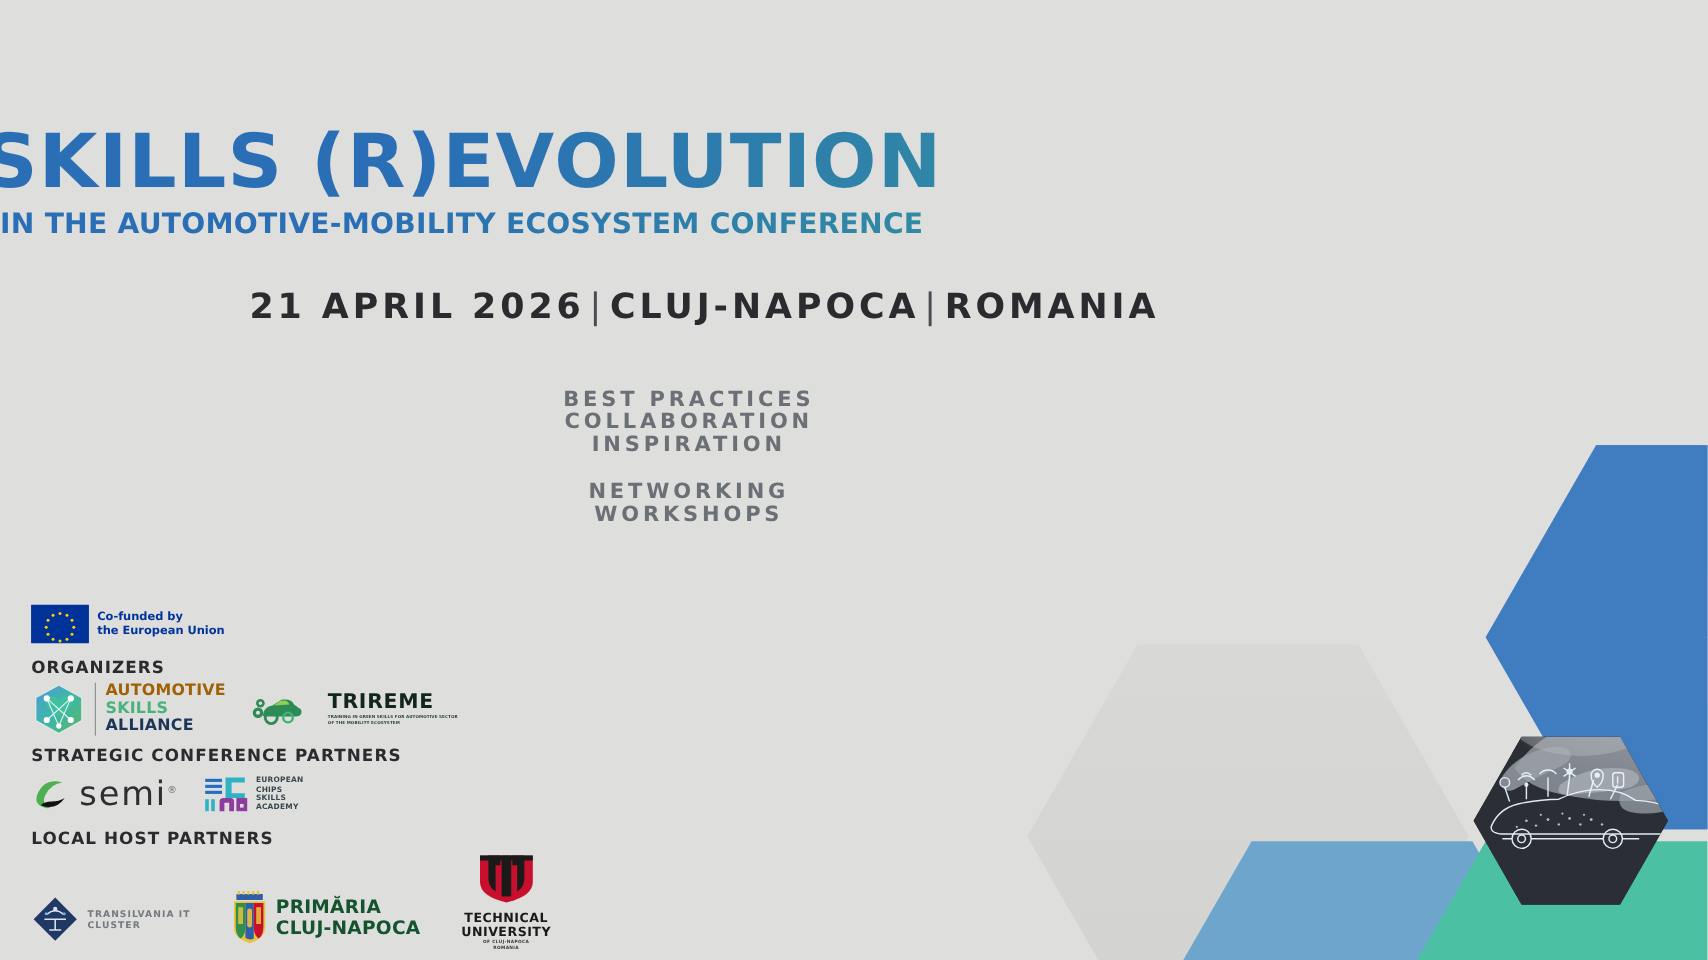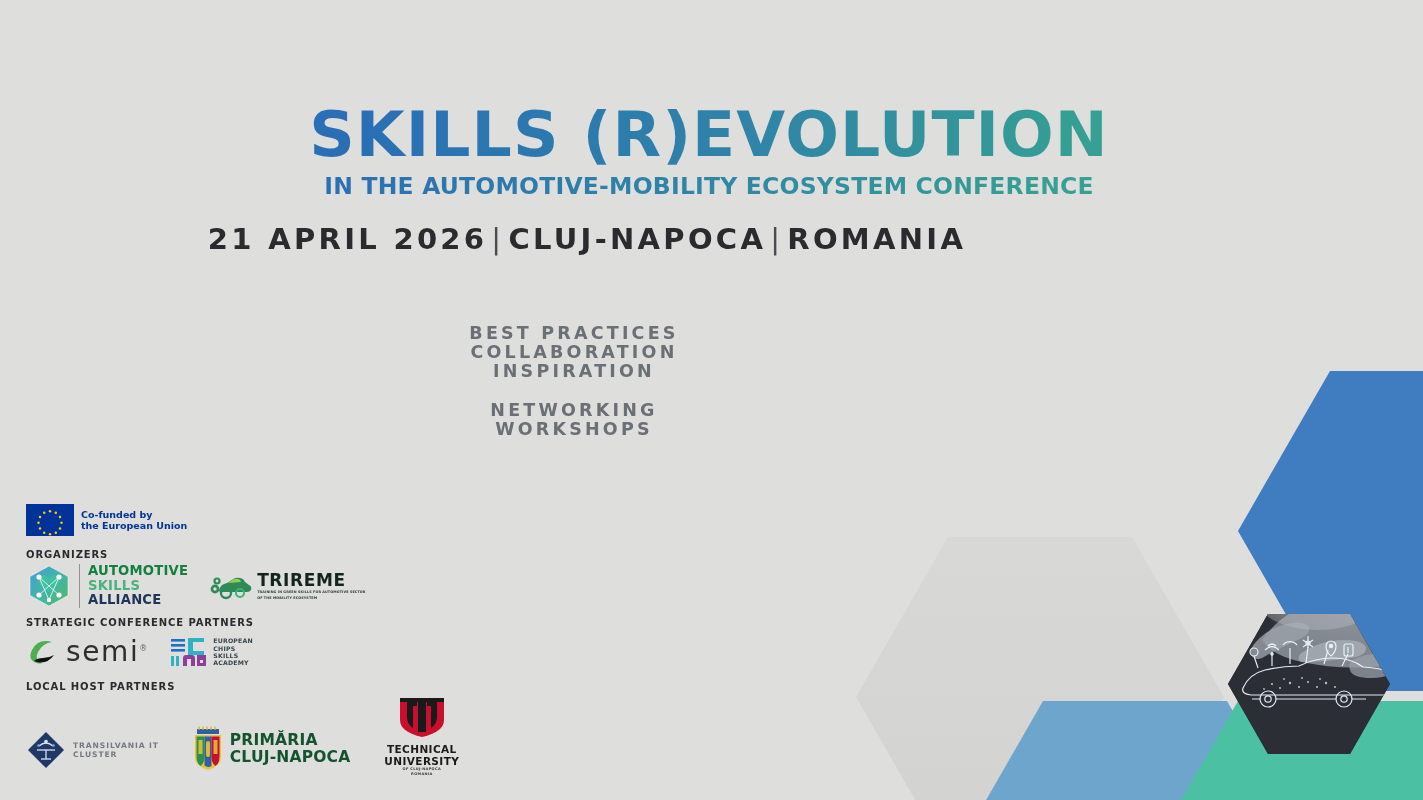--- a/index.html
+++ b/index.html
@@ -23,21 +23,21 @@
     width: 1423px; height: 800px;
     pointer-events: none;
   }
 
   
   .headline-block {
     position: absolute;
     left: 0;
     top: 104px;
     width: 1418px;
-    text-align: center;
+    text-align: left;
   }
   .title-main {
     font-size: 62px;
     font-weight: bold;
     letter-spacing: 1.0px;
     line-height: 1.0;
     font-family: "DejaVu Sans", sans-serif;
     background-image: linear-gradient(90deg,#2a6fb5 0%, #2a6fb5 26%, #2f83a8 52%, #35a093 76%, #3aa896 100%);
     -webkit-background-clip: text;
     background-clip: text;
@@ -56,21 +56,21 @@
     -webkit-background-clip: text;
     background-clip: text;
     color: transparent;
     -webkit-text-fill-color: transparent;
     white-space: nowrap;
   }
 
   .date-line {
     position: absolute;
     left: 0;
-    top: 222px;
+    top: 238px;
     width: 1174px;
     text-align: center;
     font-family: "DejaVu Sans", sans-serif;
     font-size: 29px;
     font-weight: bold;
     letter-spacing: 3.3px;
     color: #2b2b2f;
     white-space: nowrap;
   }
   .date-line .sep { color: #4a4a50; font-weight: normal; padding: 0 4px; }
@@ -117,21 +117,21 @@
     font-family: "DejaVu Sans", sans-serif;
     font-size: 9.5px;
     font-weight: bold;
     color: #003399;
     line-height: 11.5px;
     white-space: nowrap;
   }
 
   .sec-label {
     font-family: "DejaVu Sans", sans-serif;
-    font-size: 10px;
+    font-size: 14px;
     font-weight: bold;
     letter-spacing: 0.9px;
     color: #2b2b2f;
     margin-bottom: 4px;
   }
   .logo-row {
     display: flex;
     align-items: center;
     gap: 22px;
     min-height: 40px;
@@ -146,26 +146,26 @@
   }
   .asa-text {
     font-family: "DejaVu Sans", sans-serif;
     font-size: 13.2px;
     font-weight: bold;
     line-height: 14.6px;
     letter-spacing: 0.2px;
     border-left: 1.5px solid #8f9398;
     padding-left: 8px;
   }
-  .asa-l1 { color: #15803d; }
+  .asa-l1 { color: #a16207; }
   .asa-l2 { color: #49b37e; }
   .asa-l3 { color: #1d3557; }
 
   
-  .trireme { display: flex; align-items: flex-end; gap: 5px; }
+  .trireme { display: flex; align-items: flex-start; gap: 21px; }
   .trireme-text { line-height: 1; }
   .trireme-name {
     font-family: "DejaVu Sans", sans-serif;
     font-size: 17px;
     font-weight: bold;
     letter-spacing: 0.6px;
     color: #13261c;
   }
   .trireme-sub {
     font-family: "DejaVu Sans", sans-serif;

